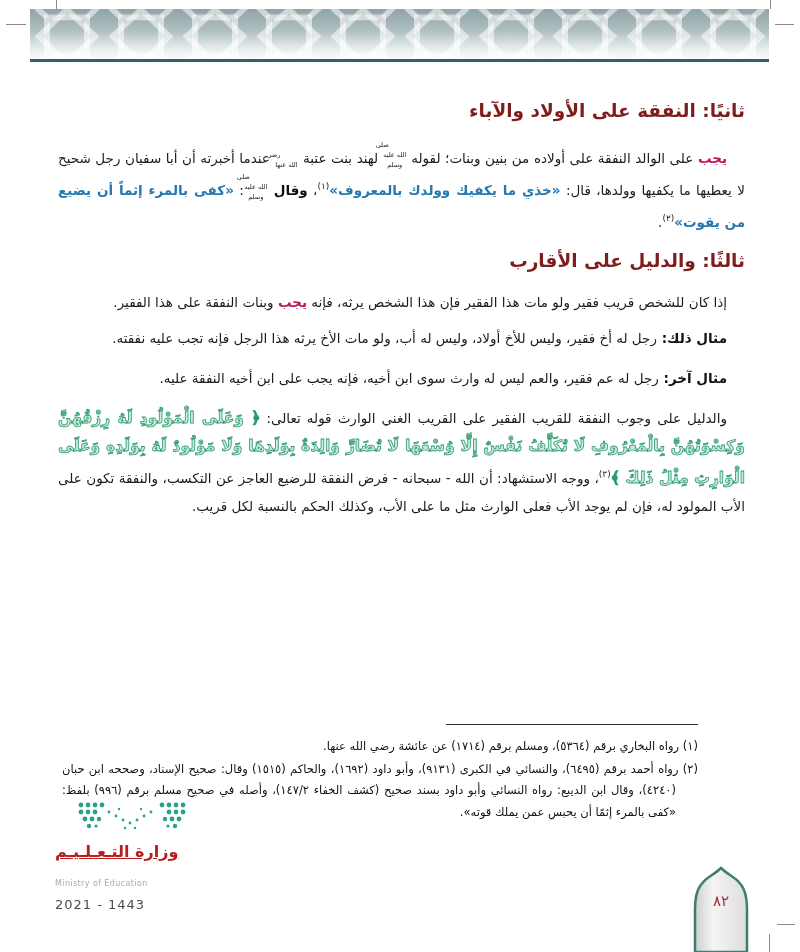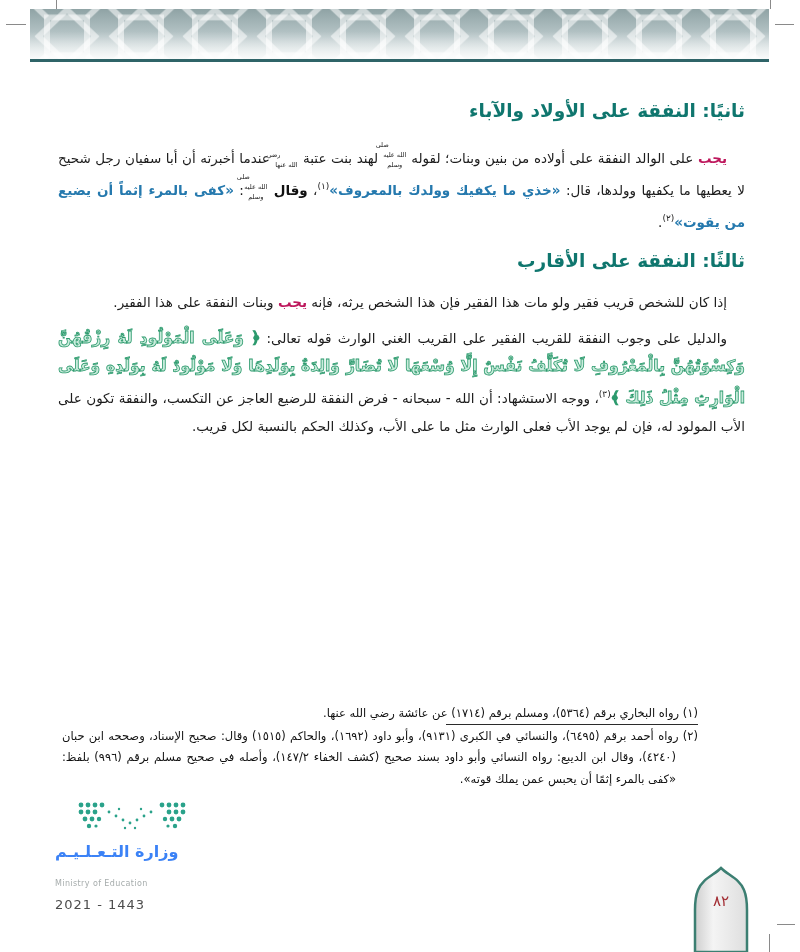--- a/index.html
+++ b/index.html
@@ -29,21 +29,21 @@
   
   .content {
     position: absolute; top: 96px; right: 55px; left: 58px; height: 624px;
     overflow: hidden;
     direction: rtl;
     color: #1c1c1c;
     font-size: 13.5px; line-height: 28px;
     text-align: justify;
   }
   h2.sec {
-    color: #0f766e; font-size: 18.5px; line-height: 30px;
+    color: #7f1d1d; font-size: 18.5px; line-height: 30px;
     font-weight: bold; text-align: right; text-indent: 0;
     margin: 0 0 14px 0;
   }
   h2.sec2 { margin-top: 10px; margin-bottom: 12px; }
   .content p { text-indent: 18px; margin-bottom: 8px; }
   .content p.example { margin-bottom: 12px; }
   .red  { color: #be185d; font-weight: bold; }
   .blue { color: #2579ae; font-weight: bold; }
   .bold { font-weight: bold; color:#111; }
   .ref  { font-size: 9px; vertical-align: 6px; color:#222; letter-spacing:0; }
@@ -57,29 +57,29 @@
     color: #c9ecdc;
     -webkit-text-stroke: 0.8px #2c9a6d;
     letter-spacing: 0.5px;
   }
   
   .fn-divider {
     position: absolute; top: 724px; right: 102px; width: 252px;
     border-top: 1.5px solid #2b2b2b;
   }
   .footnotes {
-    position: absolute; top: 703px; right: 102px; left: 62px;
+    position: absolute; top: 736px; right: 102px; left: 62px;
     direction: rtl; text-align: justify;
     font-size: 11.5px; line-height: 21.5px; color: #111;
   }
   .fn { padding-right: 22px; text-indent: -22px; margin-bottom: 1px; }
   
   .moe { position: absolute; left: 55px; top: 800px; width: 150px; direction: ltr; text-align: left; }
   .moe .dots { margin-left: 18px; }
-  .moe .ar { font-size: 16px; font-weight: bold; color: #3b82f6; margin-top: 4px; }
+  .moe .ar { font-size: 16px; font-weight: bold; color: #b91c1c; margin-top: 4px; text-decoration: underline; }
   .moe .en { font-size: 8px; color: #a6acac; letter-spacing: 0.4px; margin-top: 18px; }
   .moe .yr { font-size: 13px; color: #4c4c4c; letter-spacing: 1px; margin-top: 9px; }
   
   .dome { position: absolute; right: 50px; bottom: 0; width: 58px; height: 86px; }
   .dome .num {
     position: absolute; top: 26px; left: 0; width: 100%;
     text-align: center; color: #a32f35; font-weight: normal; font-size: 15px;
   }
 </style>
 </head>
@@ -120,25 +120,27 @@
     </svg>
   </div>
 
   <div class="content">
 
     <h2 class="sec">ثانيًا: النفقة على الأولاد والآباء</h2>
 
     <p><span class="red">يجب</span><span> على الوالد النفقة على أولاده من بنين وبنات؛ لقوله </span><span class="hon">صلى الله عليه وسلم</span><span> لهند بنت عتبة </span><span class="hon">رضي الله عنها</span><span> عندما أخبرته أن أبا سفيان رجل شحيح لا يعطيها ما يكفيها وولدها، قال: </span><span class="blue">«خذي ما يكفيك وولدك بالمعروف»</span><span class="ref">(١)</span><span>، </span><span class="bold">وقال </span><span class="hon">صلى الله عليه وسلم</span><span>: </span><span class="blue">«كفى بالمرء إثماً أن يضيع من يقوت»</span><span class="ref">(٢)</span><span>.</span></p>
 
 
-    <h2 class="sec sec2">ثالثًا: النفقة على الأقارب</h2>
+    <h2 class="sec sec2">ثالثًا: والدليل على الأقارب</h2>
 
     <p><span>إذا كان للشخص قريب فقير ولو مات هذا الفقير فإن هذا الشخص يرثه، فإنه </span><span class="red">يجب</span><span> وبنات النفقة على هذا الفقير.</span></p>
 
-
+    <p class="example"><span class="bold">مثال ذلك: </span><span>رجل له أخ فقير، وليس للأخ أولاد، وليس له أب، ولو مات الأخ يرثه هذا الرجل فإنه تجب عليه نفقته.</span></p>
+
+    <p class="example"><span class="bold">مثال آخر: </span><span>رجل له عم فقير، والعم ليس له وارث سوى ابن أخيه، فإنه يجب على ابن أخيه النفقة عليه.</span></p>
 
     <p><span>والدليل على وجوب النفقة للقريب الفقير على القريب الغني الوارث قوله تعالى: </span><span class="quran">﴿ وَعَلَى الْمَوْلُودِ لَهُ رِزْقُهُنَّ وَكِسْوَتُهُنَّ بِالْمَعْرُوفِ لَا تُكَلَّفُ نَفْسٌ إِلَّا وُسْعَهَا لَا تُضَارَّ وَالِدَةٌ بِوَلَدِهَا وَلَا مَوْلُودٌ لَهُ بِوَلَدِهِ وَعَلَى الْوَارِثِ مِثْلُ ذَلِكَ ﴾</span><span class="ref">(٣)</span><span>، ووجه الاستشهاد: أن الله - سبحانه - فرض النفقة للرضيع العاجز عن التكسب، والنفقة تكون على الأب المولود له، فإن لم يوجد الأب فعلى الوارث مثل ما على الأب، وكذلك الحكم بالنسبة لكل قريب.</span></p>
 
   </div>
 
   <div class="fn-divider"></div>
   <div class="footnotes">
     <div class="fn">(١) رواه البخاري برقم (٥٣٦٤)، ومسلم برقم (١٧١٤) عن عائشة رضي الله عنها.</div>
     <div class="fn">(٢) رواه أحمد برقم (٦٤٩٥)، والنسائي في الكبرى (٩١٣١)، وأبو داود (١٦٩٢)، والحاكم (١٥١٥) وقال: صحيح الإسناد، وصححه ابن حبان (٤٢٤٠)، وقال ابن الديبع: رواه النسائي وأبو داود بسند صحيح (كشف الخفاء ١٤٧/٢)، وأصله في صحيح مسلم برقم (٩٩٦) بلفظ: «كفى بالمرء إثمًا أن يحبس عمن يملك قوته».</div>
   </div>

